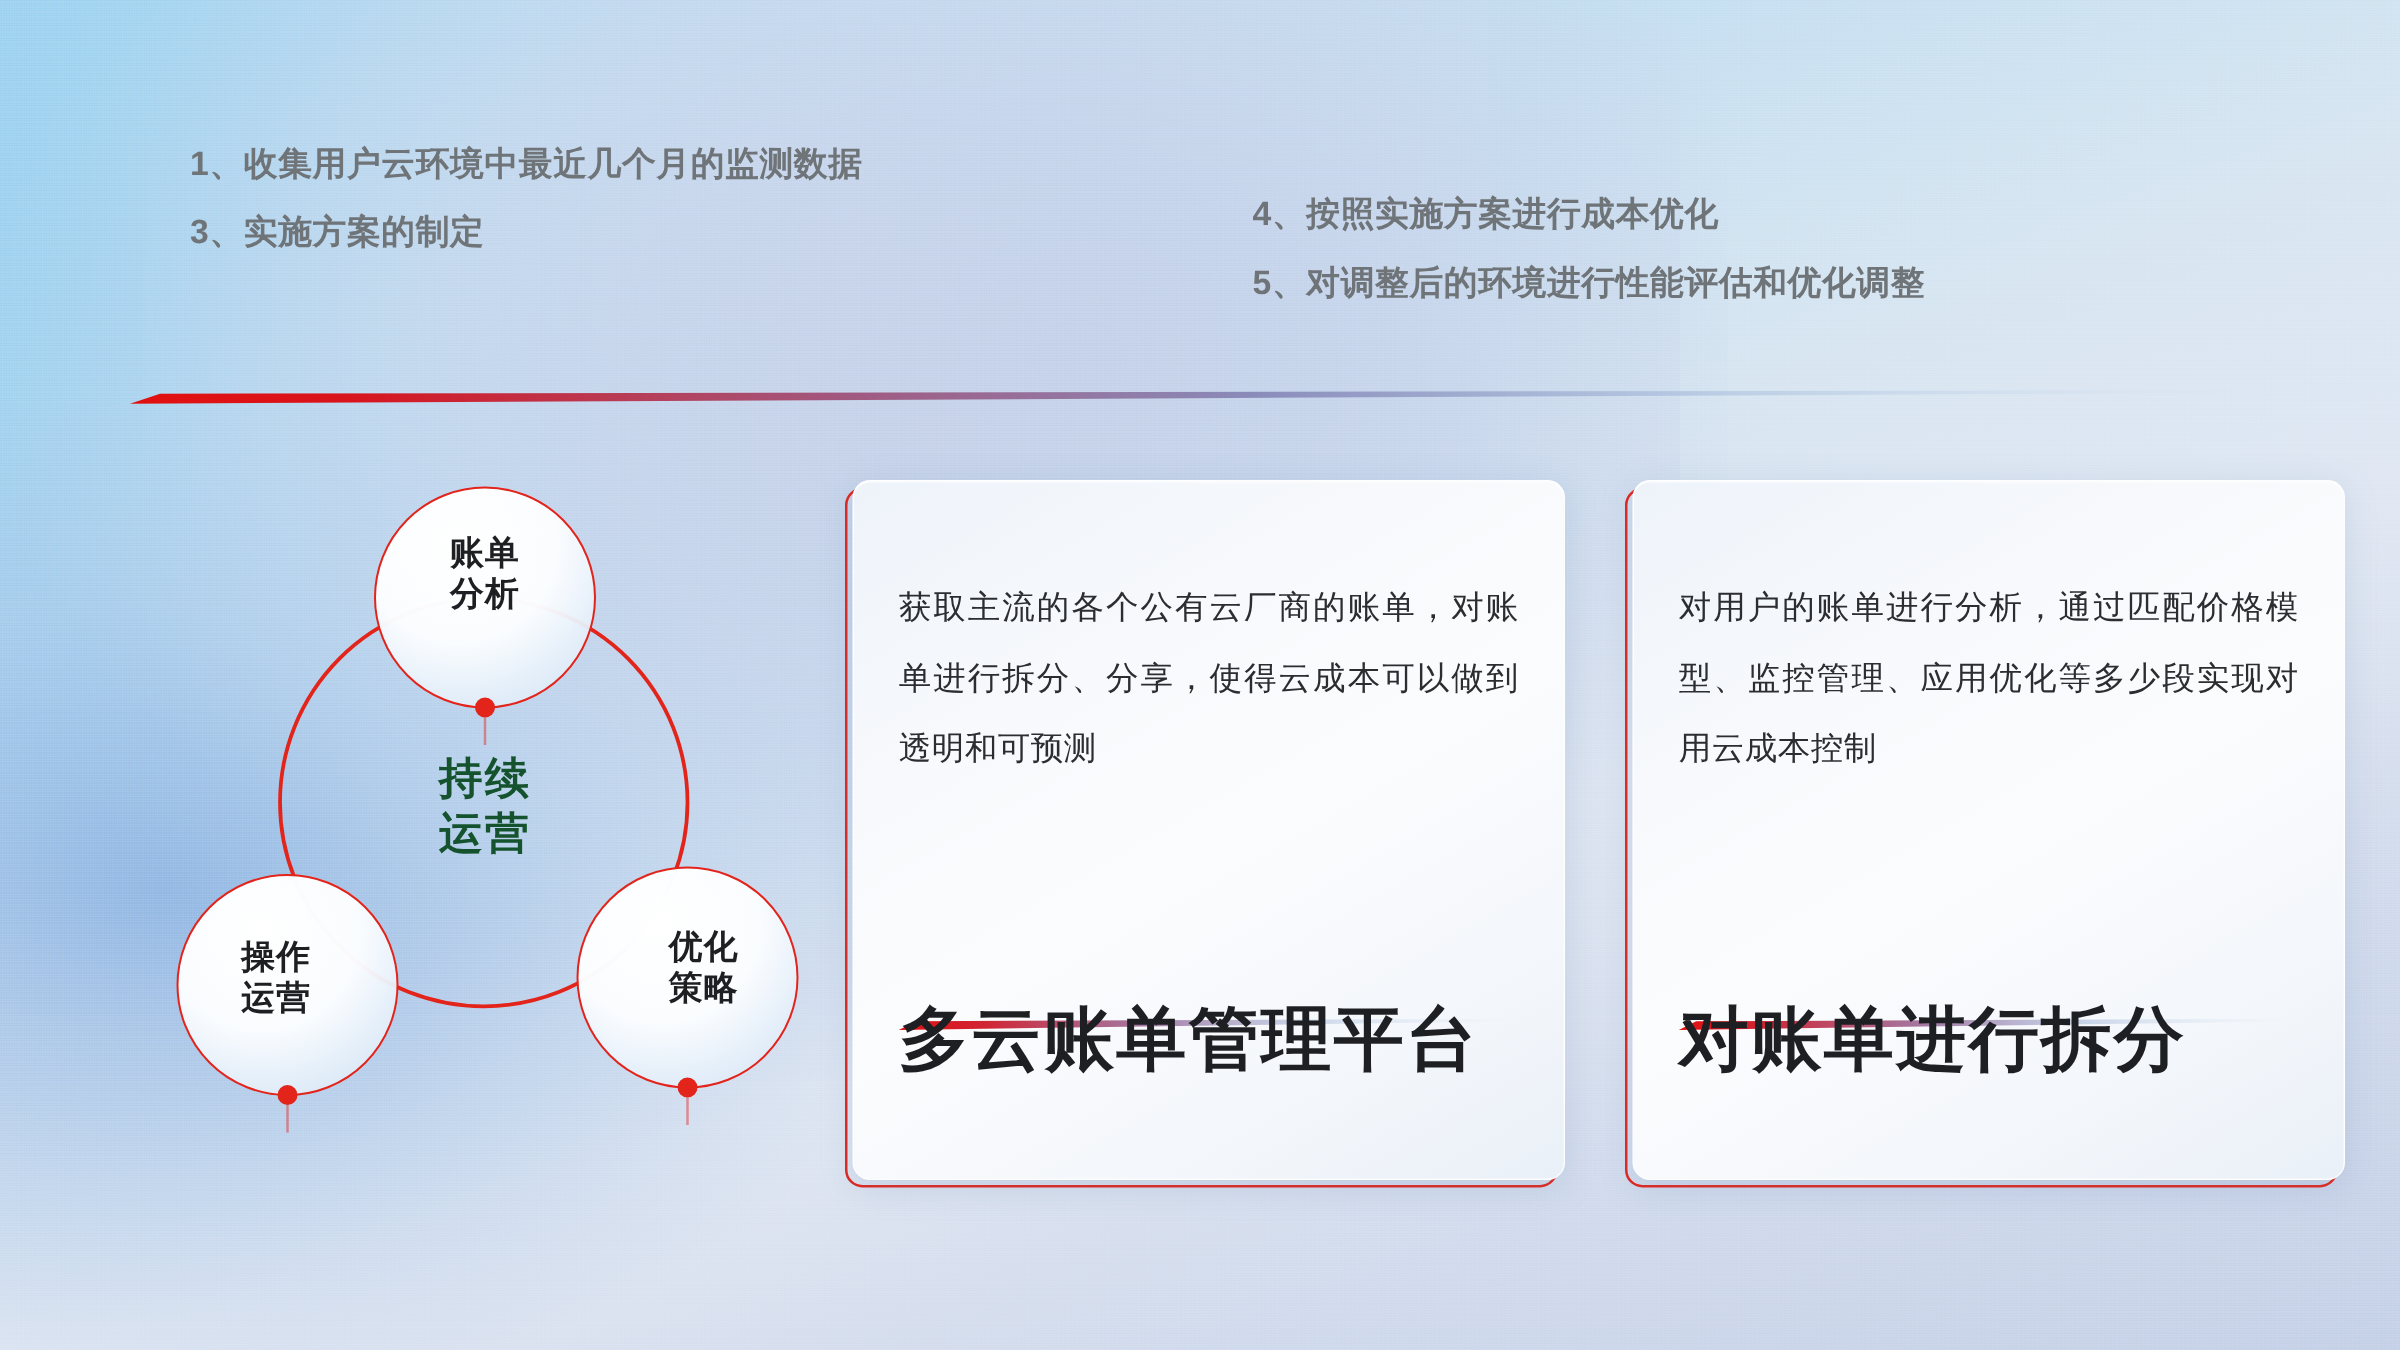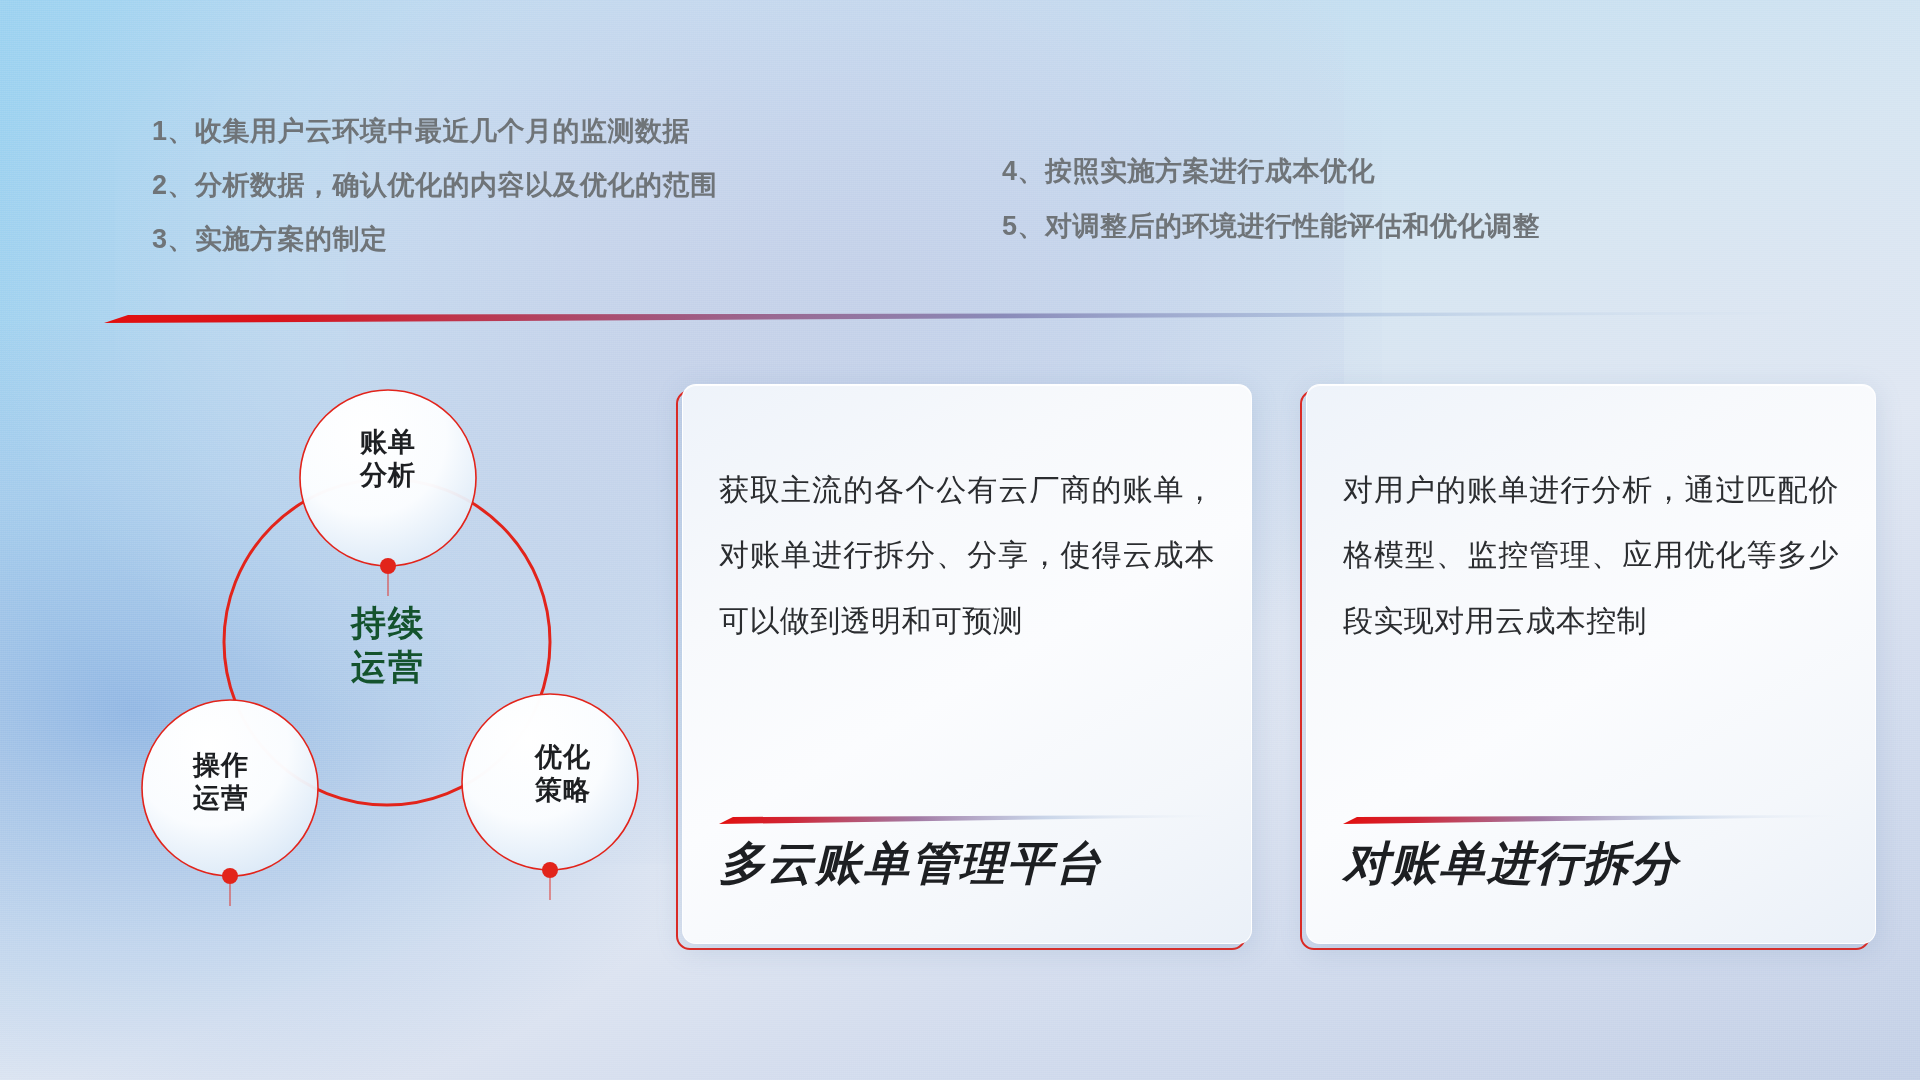--- a/index.html
+++ b/index.html
@@ -92,50 +92,49 @@
   }
   .card {
     position:absolute; inset:0; border-radius:14px;
     border:1px solid rgba(255,255,255,.9);
     background:linear-gradient(150deg,#eef3fa 0%,#f7f9fc 28%,#fbfcfe 52%,#f4f7fb 78%,#eaf0f8 100%);
     box-shadow:0 6px 26px rgba(110,140,180,.22), inset 0 1px 0 rgba(255,255,255,.9);
     padding:72px 36px 0 36px;
     display:flex; flex-direction:column;
   }
   .card-body {
-    font-size:30px; color:#2b2d30; line-height:2.18;
+    font-size:26px; color:#2b2d30; line-height:2.18;
     letter-spacing:.4px; text-align:justify;
   }
   .card-rule {
     margin-top:auto; width:100%; height:10px; overflow:hidden;
     position:relative; top:-118px;
   }
   .card-rule svg { display:block; width:100%; height:100%; }
   .card-title {
-    position:absolute; left:36px; bottom:48px;
-    font-size:46px; font-weight:bold; color:#1d1f22; letter-spacing:2px;font-style:italic;
+    position:absolute; left:36px; bottom:73px;
+    font-size:56px; font-weight:bold; color:#1d1f22; letter-spacing:2px;
   }
 </style>
 </head>
 <body>
 
 <div id="bg">
   <div class="bg-layer bg-base"></div>
   <div class="bg-layer bg-blob-a"></div>
   <div class="bg-layer bg-blob-f"></div>
   <div class="bg-layer bg-blob-b"></div>
   <div class="bg-layer bg-blob-c"></div>
   <div class="bg-layer bg-blob-e"></div>
   <div class="bg-layer bg-blob-d"></div>
   <div class="bg-layer bg-noise"></div>
 </div>
 
 <div class="steps steps-left">
   <div class="step-line">1、收集用户云环境中最近几个月的监测数据</div>
-  <div class="step-line">2、分析数据，确认优化的内容以及优化的范围</div>
   <div class="step-line">3、实施方案的制定</div>
 </div>
 
 <div class="steps steps-right">
   <div class="step-line">4、按照实施方案进行成本优化</div>
   <div class="step-line">5、对调整后的环境进行性能评估和优化调整</div>
 </div>
 
 <div class="divider">
   <svg viewBox="0 0 1730 12" preserveAspectRatio="none">

